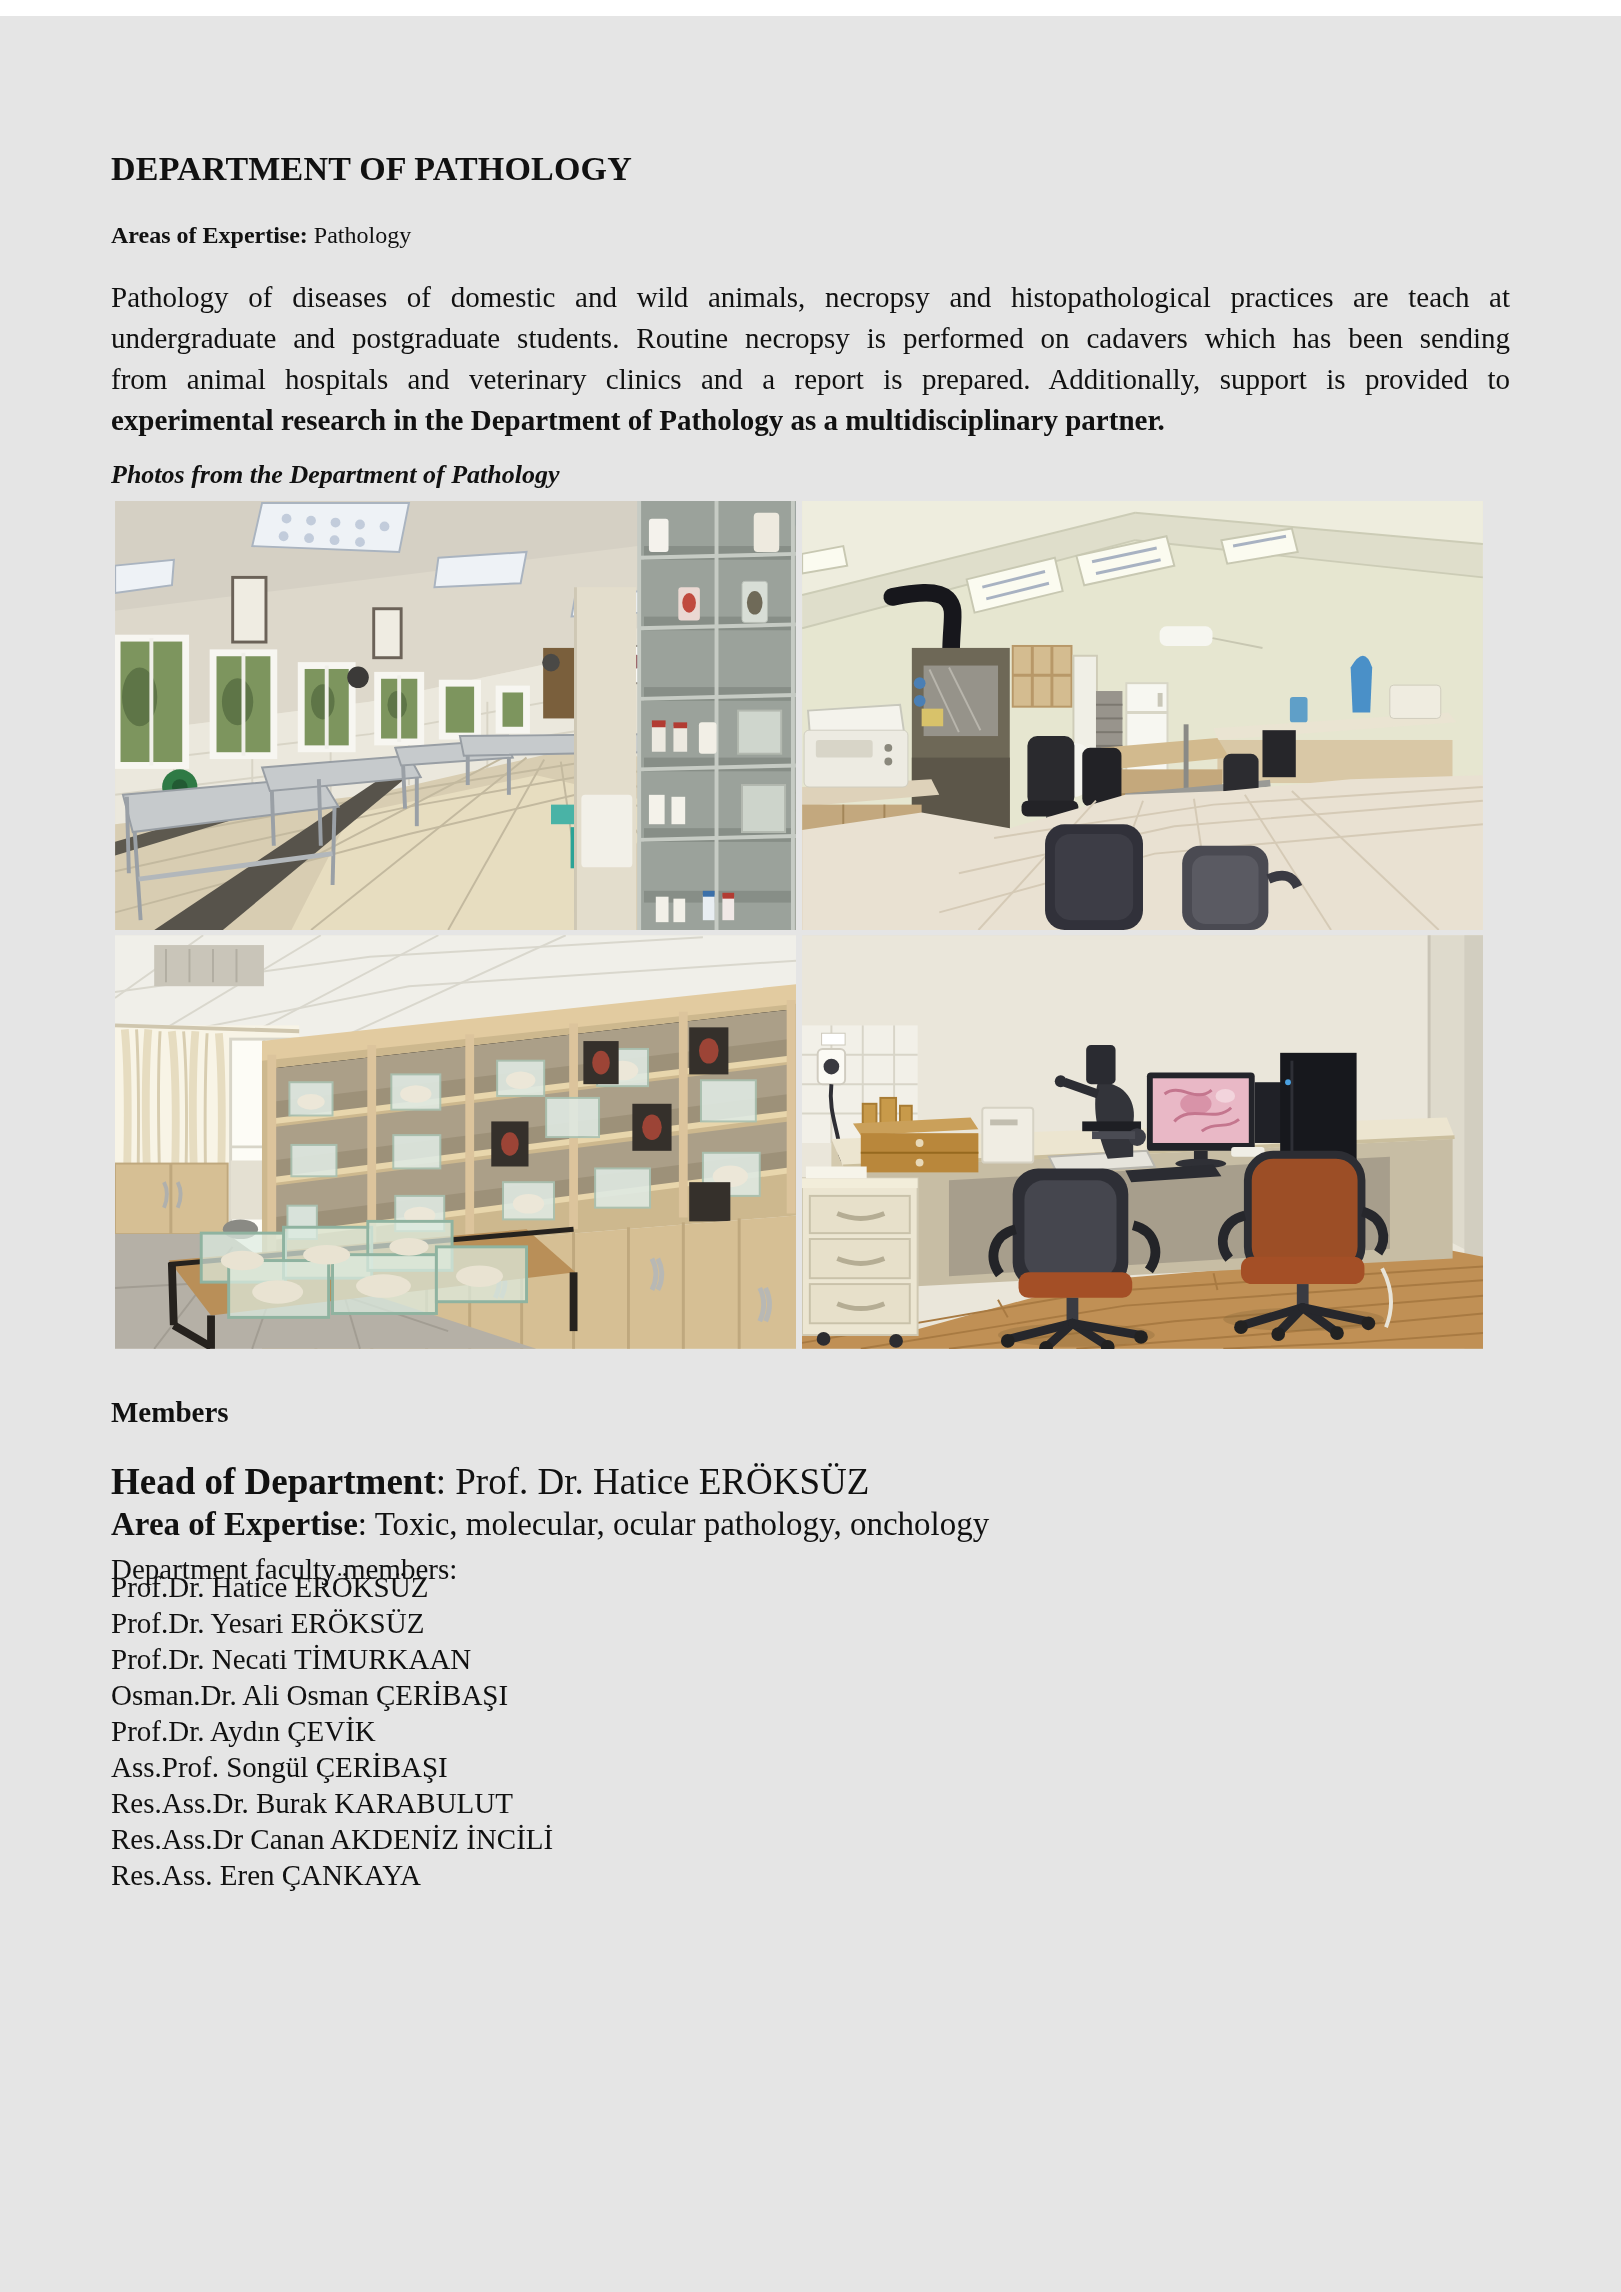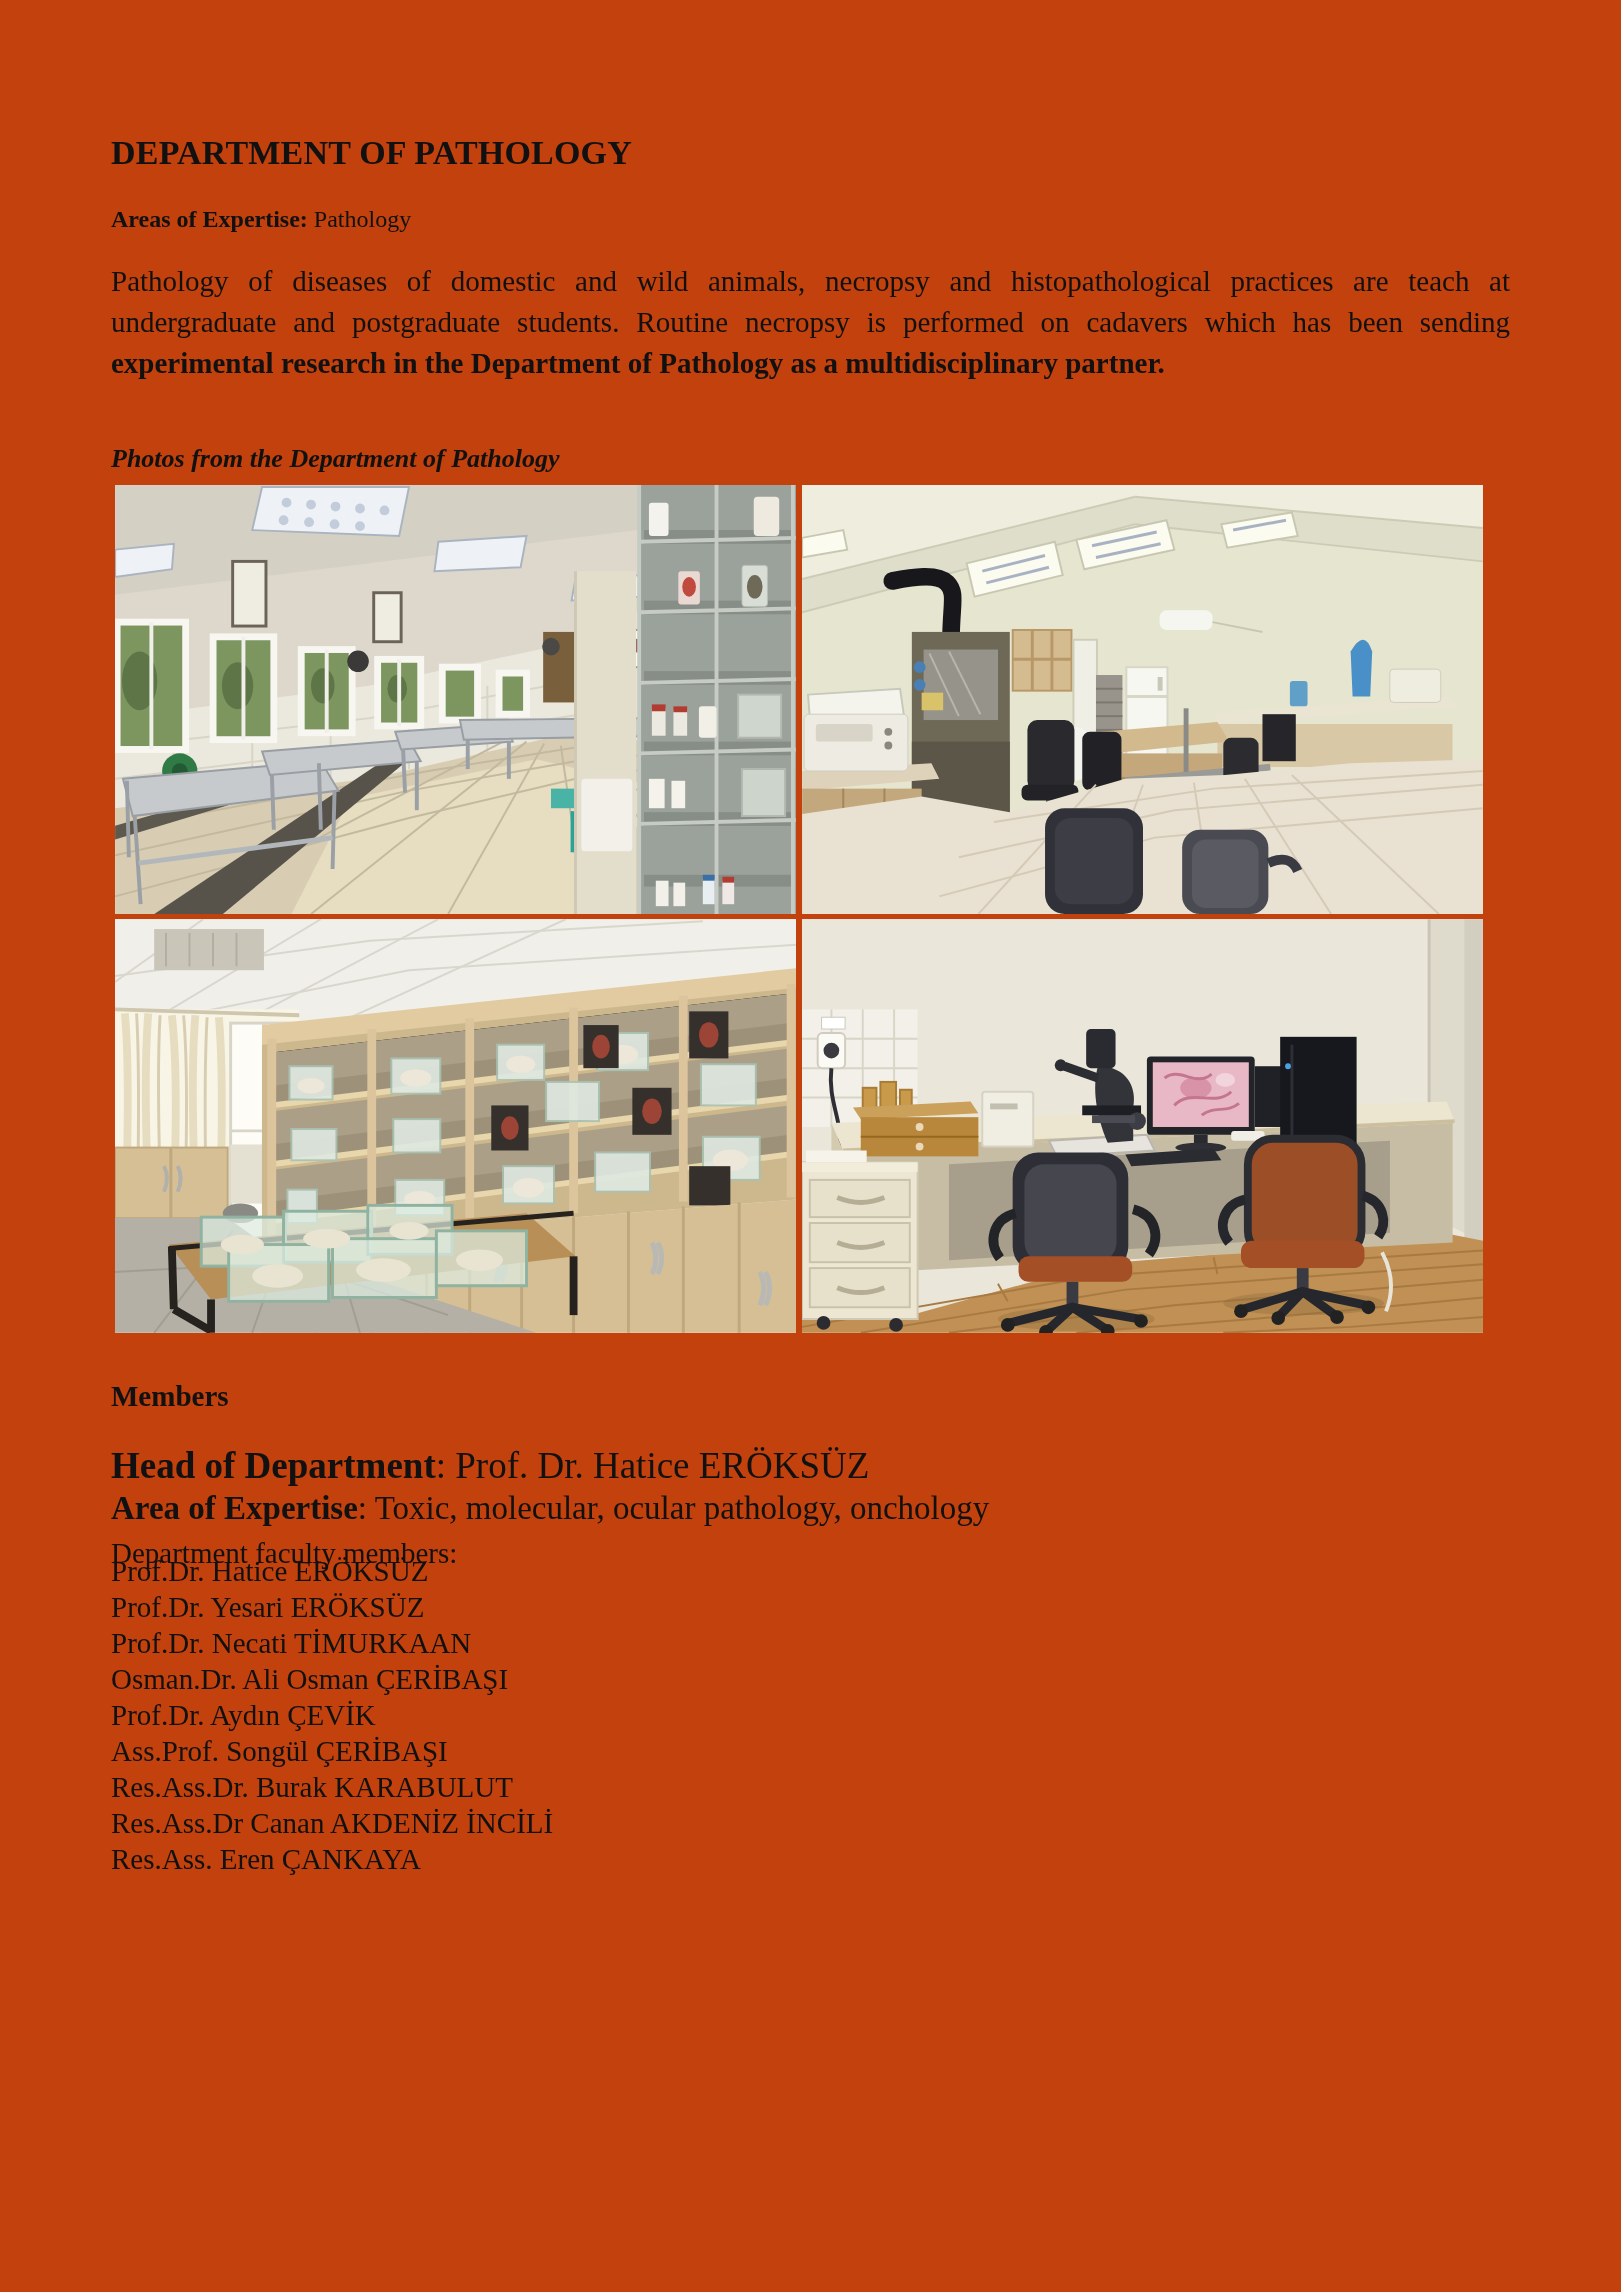--- a/index.html
+++ b/index.html
@@ -1,17 +1,17 @@
 <!DOCTYPE html>
 <html><head>
 <meta charset="utf-8">
 <style>
   html,body{margin:0;padding:0;background:#ffffff;}
   body{width:1621px;height:2293px;position:relative;font-family:"Liberation Serif",serif;color:#111;}
-  .page{position:absolute;inset:0;background:#c2410c;}
+  .page{position:absolute;inset:0;background:#e5e5e5;margin-top:16px;}
   .abs{position:absolute;left:111px;}
   .doc-title{top:110px;font-size:34px;font-weight:bold;line-height:1.2;letter-spacing:0.2px;}
   .areas-line{top:180px;font-size:24px;line-height:1.25;}
   .intro{top:261px;width:1399px;font-size:29px;}
   .jline{height:41px;line-height:41px;text-align:justify;text-align-last:justify;}
   .jline.last{text-align-last:auto;font-weight:bold;}
   .photos-heading{top:421px;font-size:26px;font-weight:bold;line-height:1.25;font-style:italic;}
   .photo-grid{position:absolute;top:485px;left:115px;display:grid;grid-template-columns:681px 681px;grid-template-rows:429px 414px;gap:4.9px 5.9px;}
   .photo{margin:0;overflow:hidden;background:#ddd;}
   .photo svg{display:block;width:100%;height:100%;}
@@ -28,20 +28,21 @@
 
 <div class="page">
 
   <h1 class="abs doc-title">DEPARTMENT OF PATHOLOGY</h1>
 
   <p class="abs areas-line"><b>Areas of Expertise:</b><span> Pathology</span></p>
 
   <div class="abs intro">
     <div class="jline">Pathology of diseases of domestic and wild animals, necropsy and histopathological practices are teach at</div>
     <div class="jline">undergraduate and postgraduate students. Routine necropsy is performed on cadavers which has been sending</div>
+    <div class="jline">from animal hospitals and veterinary clinics and a report is prepared. Additionally, support is provided to</div>
     <div class="jline last">experimental research in the Department of Pathology as a multidisciplinary partner.</div>
   </div>
 
   <h2 class="abs photos-heading">Photos from the Department of Pathology</h2>
 
   <div class="photo-grid">
 
     <figure class="photo" aria-label="Necropsy hall with stainless steel tables, windows and specimen shelves">
       <svg viewBox="0 0 695 438">
         <rect width="695" height="438" fill="#e7e2d4"></rect>

